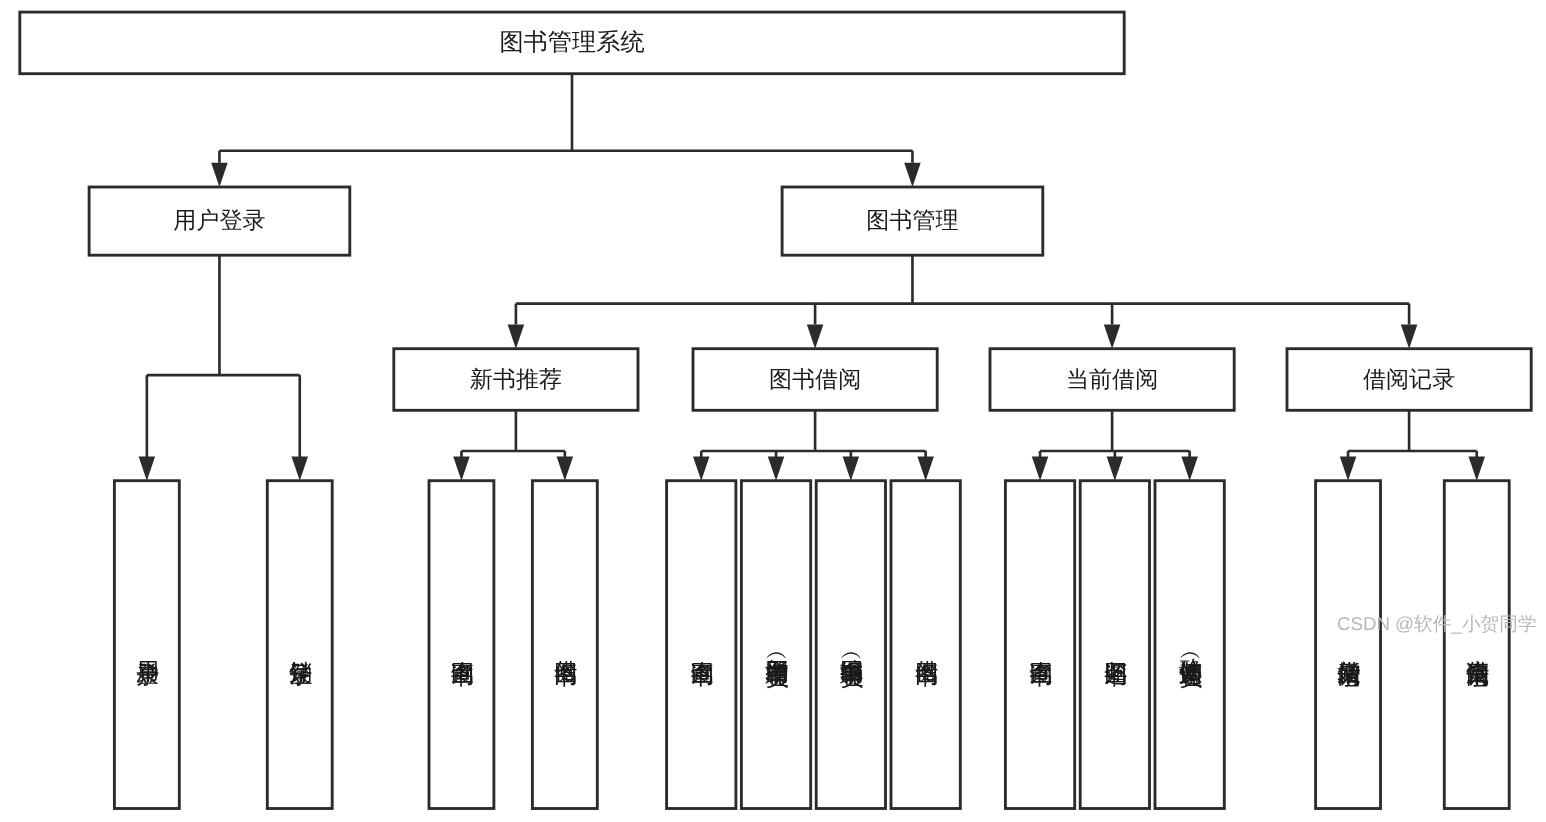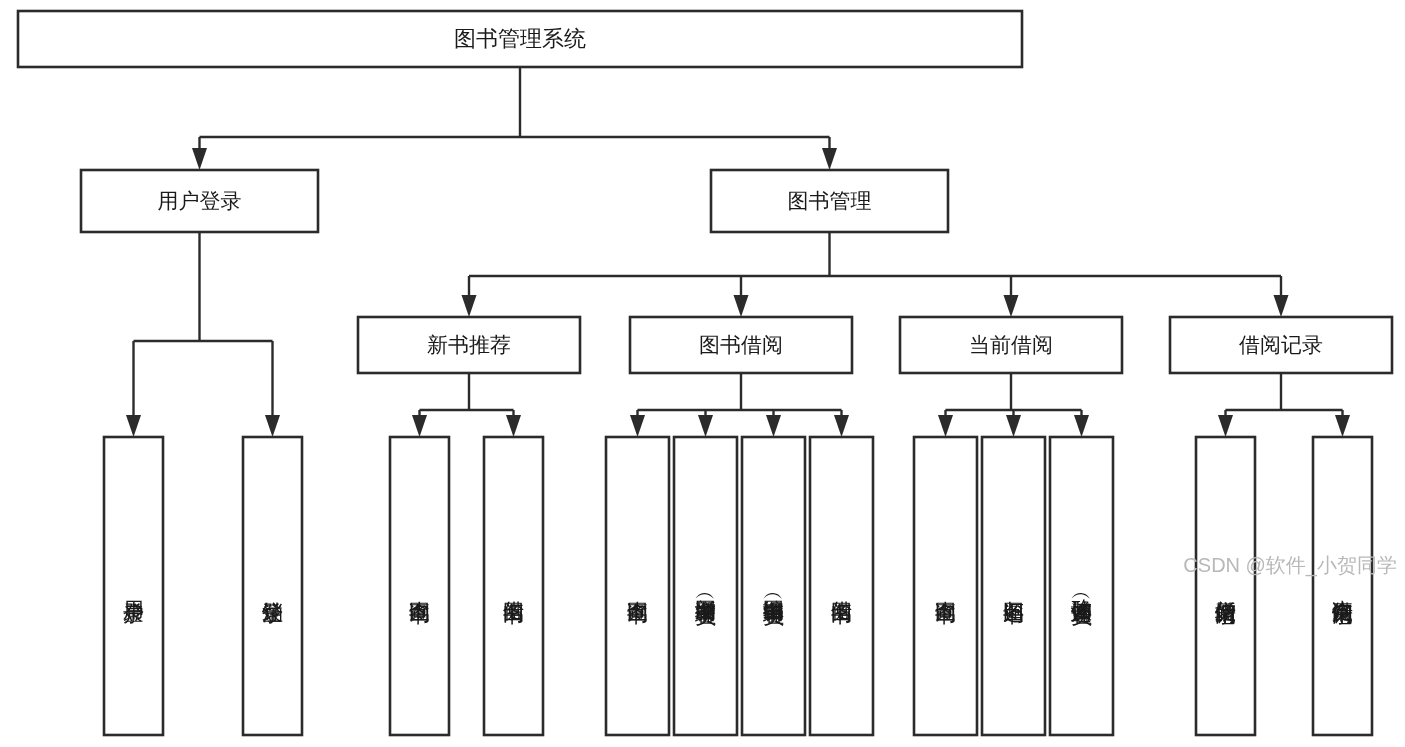--- a/index.html
+++ b/index.html
@@ -70,21 +70,21 @@
     text-align: center;
     pointer-events: none;
     -webkit-user-select: none;
     user-select: none;
   }
   .watermark {
     position: absolute;
     right: 8px;
     bottom: 4px;
     font-family: "Liberation Sans", "DejaVu Sans", sans-serif;
-    font-size: 20px;
+    font-size: 17px;
     color: #b8b8b8;
     white-space: nowrap;
     pointer-events: none;
   }
 </style>
 </head>
 <body>
 
 <div id="diagram-root">
   <svg id="tree-svg" viewBox="0 0 1405 747">

